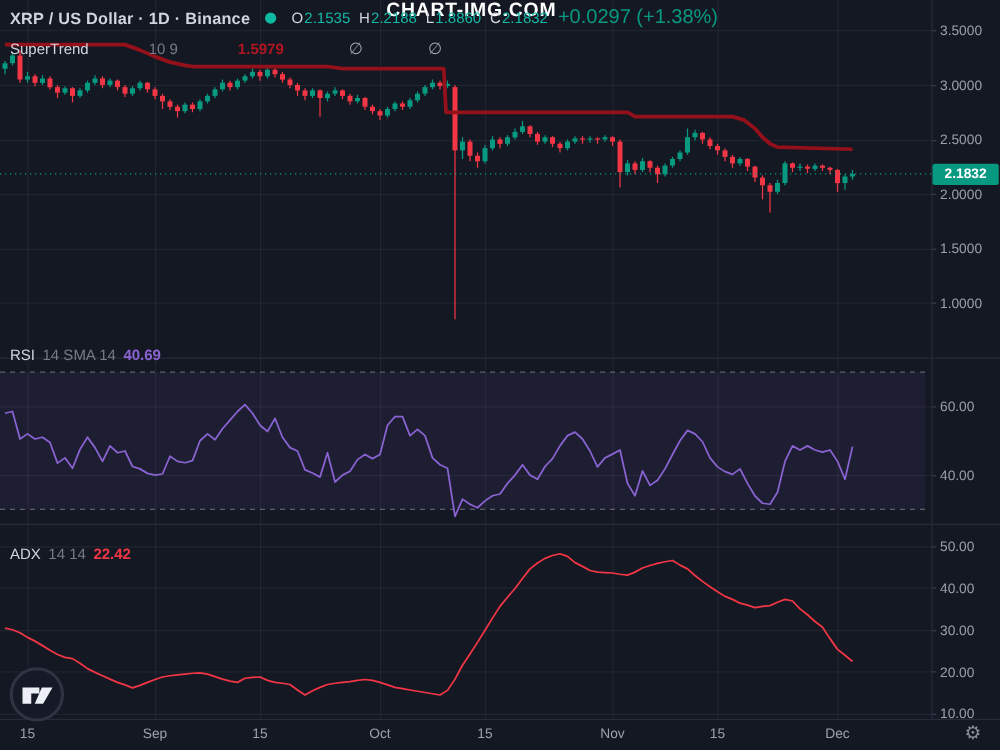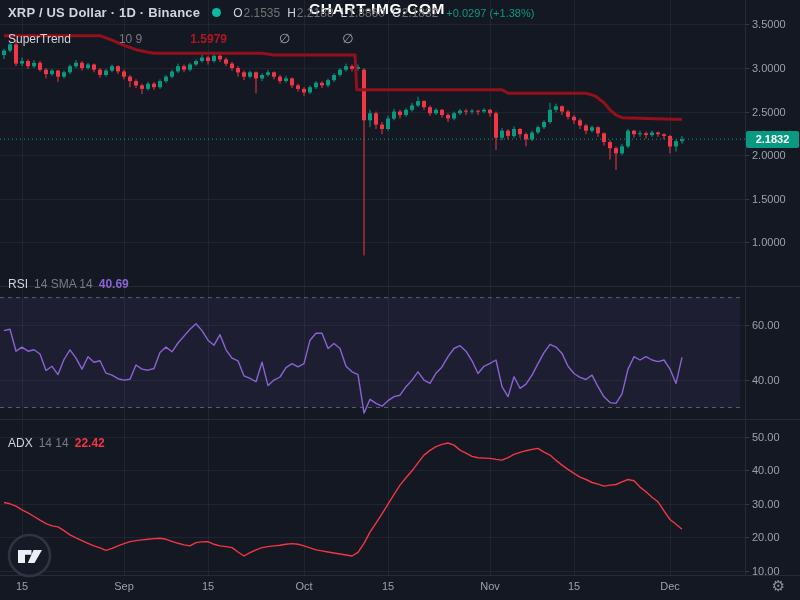--- a/index.html
+++ b/index.html
@@ -6,22 +6,22 @@
   .chart-root{position:relative;width:800px;height:600px;background:#141823;overflow:hidden;
     font-family:"Liberation Sans",sans-serif;-webkit-font-smoothing:antialiased;}
   svg#chart-svg{position:absolute;left:0;top:0;z-index:1;}
   .axis-label{font-family:"Liberation Sans",sans-serif;font-size:11px;fill:#9ba0ab;}
   .overlay{position:absolute;z-index:2;white-space:nowrap;}
   .header{top:5px;left:8px;display:flex;align-items:center;gap:8px;font-size:13px;color:#d1d4dc;}
   .header .title{font-weight:700;letter-spacing:.2px;}
   .status-dot{width:9px;height:9px;border-radius:50%;background:#0db9a0;display:inline-block;margin:0 4px;}
   .ohlc{display:flex;gap:7px;font-size:12px;}
   .ohlc .lbl{color:#d1d4dc;}
-  .ohlc .val{color:#737373;margin-left:1px;}
-  .chg{color:#089981;font-size:11px;}
+  .ohlc .val{color:#14b8a6;margin-left:1px;}
+  .chg{color:#089981;font-size:16px;}
   .legend{left:8px;display:flex;align-items:center;gap:6px;font-size:12px;color:#d1d4dc;}
   .legend .params{color:#787b86;}
   .st-legend{top:31px;gap:48px;}
   .st-value{color:#b01722;font-weight:600;}
   .null-icon{color:#9ba0ab;font-size:13px;margin-left:4px;}
   .rsi-legend{top:277px;}
   .rsi-value{color:#8a63d2;font-weight:600;}
   .adx-legend{top:436px;}
   .adx-value{color:#f23645;font-weight:600;}
   .watermark{top:287px;left:0;width:754px;text-align:center;color:#ffffff;font-size:15.5px;

